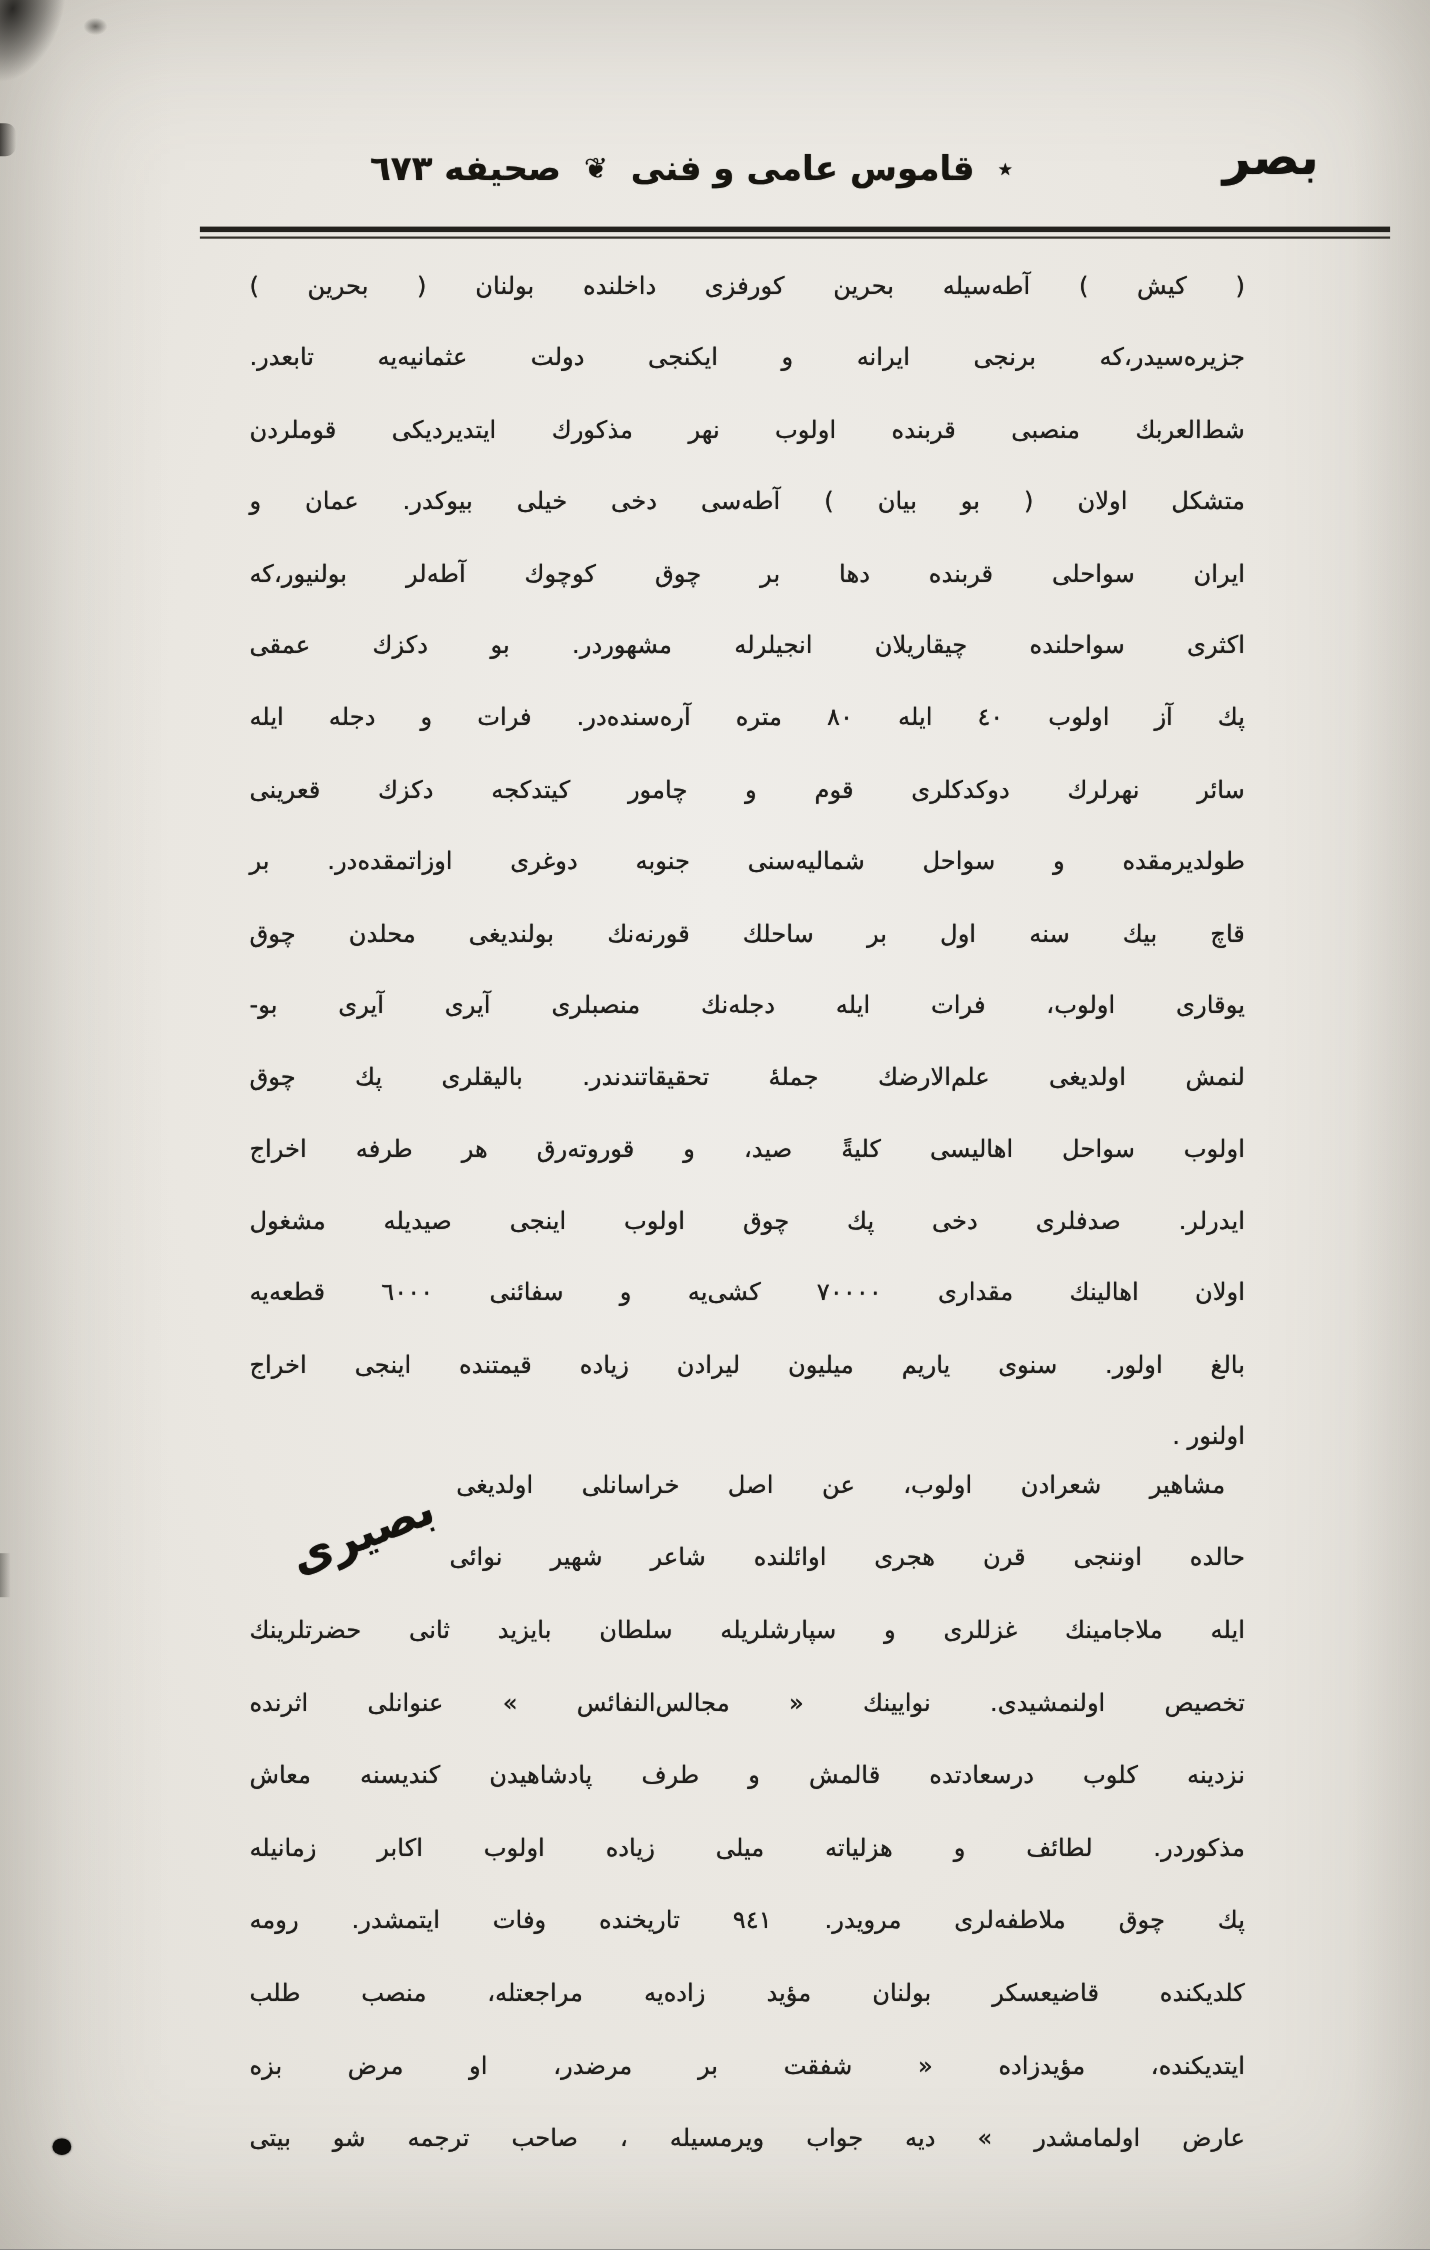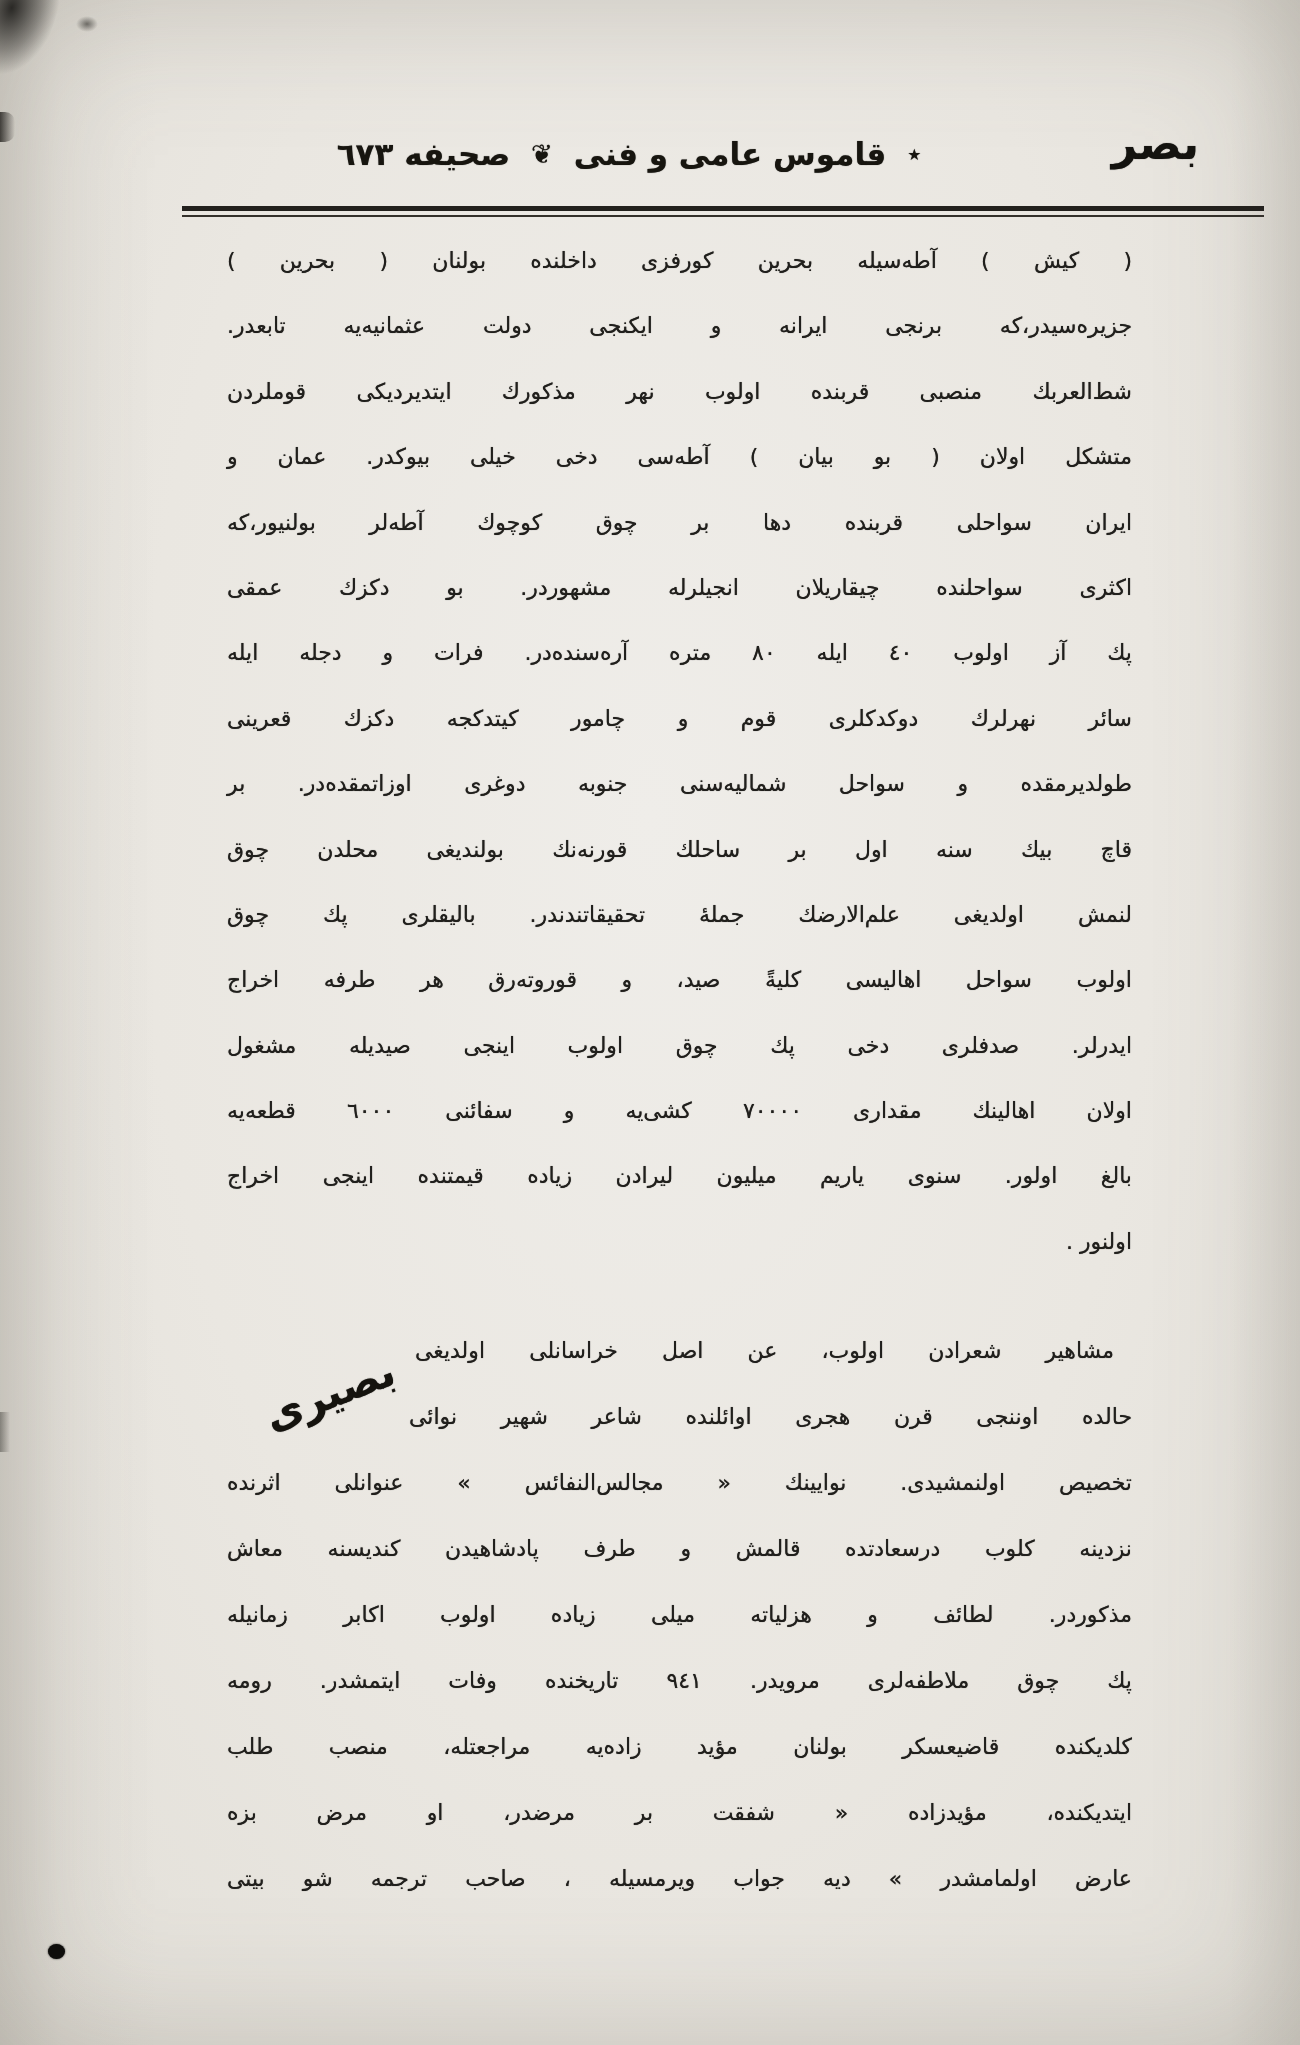--- a/index.html
+++ b/index.html
@@ -114,39 +114,41 @@
     <div class="bodyline">( كيش ) آطه‌سيله بحرين كورفزى داخلنده بولنان ( بحرين )</div>
         <div class="bodyline">جزيره‌سيدر،كه برنجى ايرانه و ايكنجى دولت عثمانيه‌يه تابعدر.</div>
         <div class="bodyline">شط‌العربك منصبى قربنده اولوب نهر مذكورك ايتديرديكى قوملردن</div>
         <div class="bodyline">متشكل اولان ( بو بيان ) آطه‌سى دخى خيلى بيوكدر. عمان و</div>
         <div class="bodyline">ايران سواحلى قربنده دها بر چوق كوچوك آطه‌لر بولنيور،كه</div>
         <div class="bodyline">اكثرى سواحلنده چيقاريلان انجيلرله مشهوردر. بو دكزك عمقى</div>
         <div class="bodyline">پك آز اولوب ٤٠ ايله ٨٠ متره آره‌سنده‌در. فرات و دجله ايله</div>
         <div class="bodyline">سائر نهرلرك دوكدكلرى قوم و چامور كيتدكجه دكزك قعرينى</div>
         <div class="bodyline">طولديرمقده و سواحل شماليه‌سنى جنوبه دوغرى اوزاتمقده‌در. بر</div>
         <div class="bodyline">قاچ بيك سنه اول بر ساحلك قورنه‌نك بولنديغى محلدن چوق</div>
+        <div class="bodyline">يوقارى اولوب، فرات ايله دجله‌نك منصبلرى آيرى آيرى بو-</div>
         <div class="bodyline">لنمش اولديغى علم‌الارضك جملهٔ تحقيقاتندندر. باليقلرى پك چوق</div>
         <div class="bodyline">اولوب سواحل اهاليسى كليةً صيد، و قوروته‌رق هر طرفه اخراج</div>
         <div class="bodyline">ايدرلر. صدفلرى دخى پك چوق اولوب اينجى صيديله مشغول</div>
         <div class="bodyline">اولان اهالينك مقدارى ٧٠٠٠٠ كشى‌يه و سفائنى ٦٠٠٠ قطعه‌يه</div>
         <div class="bodyline">بالغ اولور. سنوى ياريم ميليون ليرادن زياده قيمتنده اينجى اخراج</div>
       </div>
     <div class="bodyline short">اولنور .</div>
   </div>
 
   <div class="headword">بصيرى</div>
 
   <div class="textblock" id="entry-basiri">
     <div>
 
     <div class="bodyline indent-1">مشاهير شعرادن اولوب، عن اصل خراسانلى اولديغى</div>
         <div class="bodyline indent-2">حالده اوننجى قرن هجرى اوائلنده شاعر شهير نوائى</div>
       </div>
     <div>
 
+    <div class="bodyline">ايله ملاجامينك غزللرى و سپارشلريله سلطان بايزيد ثانى حضرتلرينك</div>
         <div class="bodyline">تخصيص اولنمشيدى. نوايينك « مجالس‌النفائس » عنوانلى اثرنده</div>
         <div class="bodyline">نزدينه كلوب درسعادتده قالمش و طرف پادشاهيدن كنديسنه معاش</div>
         <div class="bodyline">مذكوردر. لطائف و هزلياته ميلى زياده اولوب اكابر زمانيله</div>
         <div class="bodyline">پك چوق ملاطفه‌لرى مرويدر. ٩٤١ تاريخنده وفات ايتمشدر. رومه</div>
         <div class="bodyline">كلديكنده قاضيعسكر بولنان مؤيد زاده‌يه مراجعتله، منصب طلب</div>
         <div class="bodyline">ايتديكنده، مؤيدزاده « شفقت بر مرضدر، او مرض بزه</div>
         <div class="bodyline">عارض اولمامشدر » ديه جواب ويرمسيله ، صاحب ترجمه شو بيتى</div>
       </div>
   </div>
 

